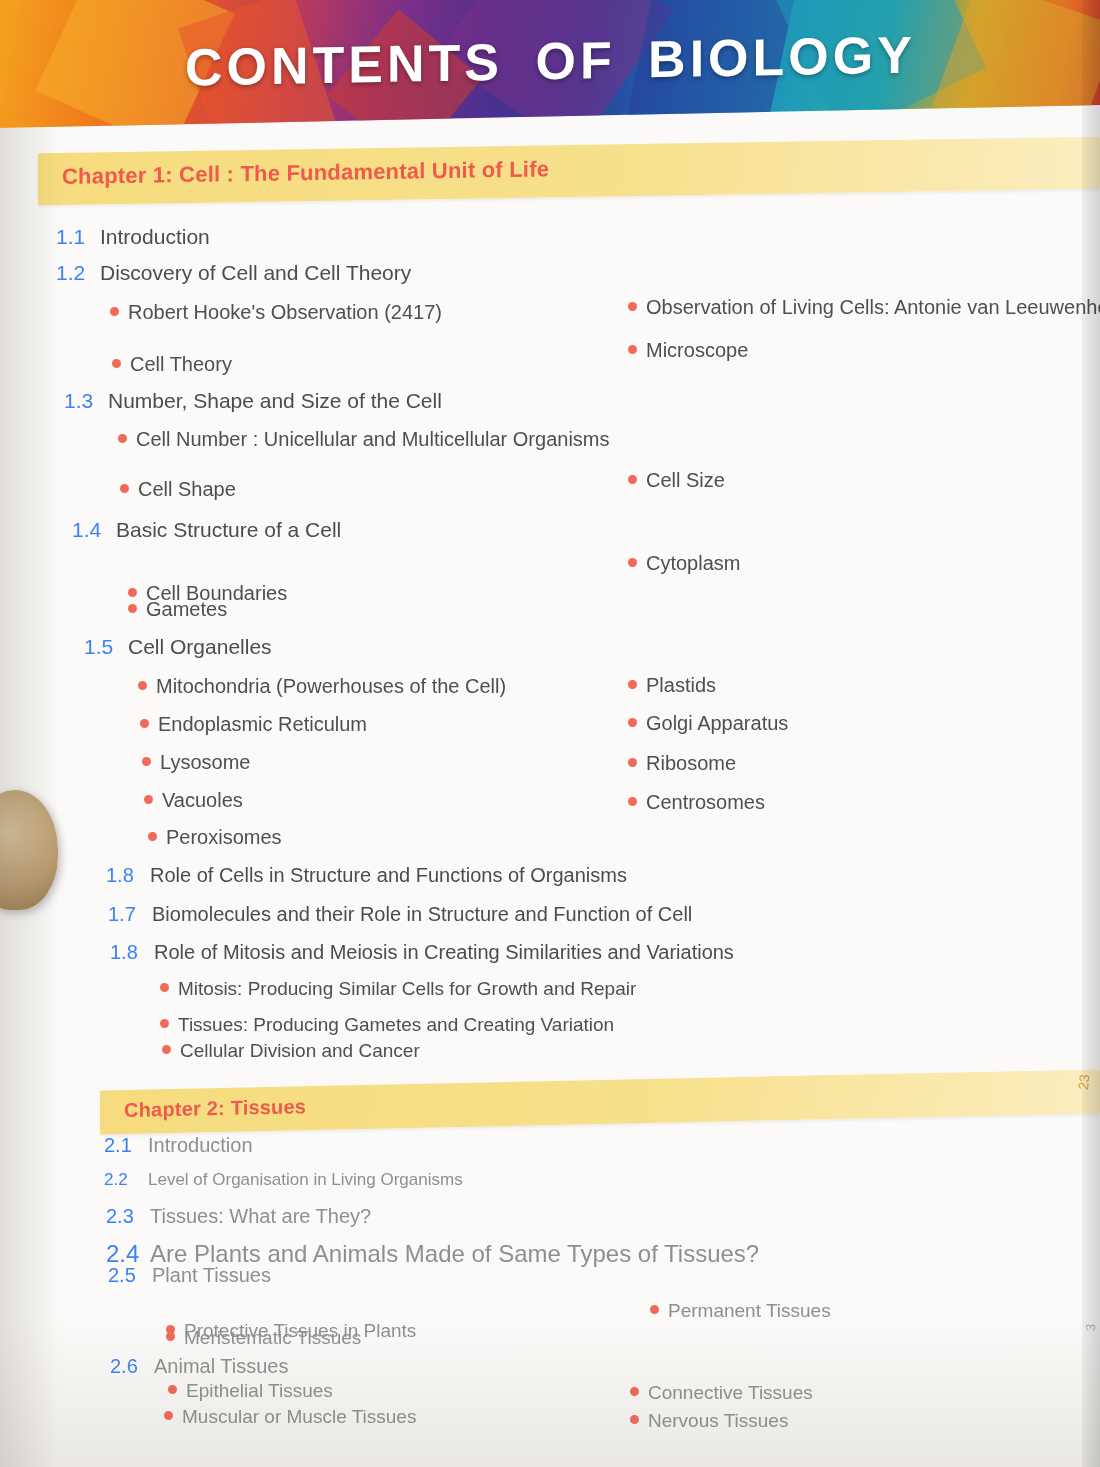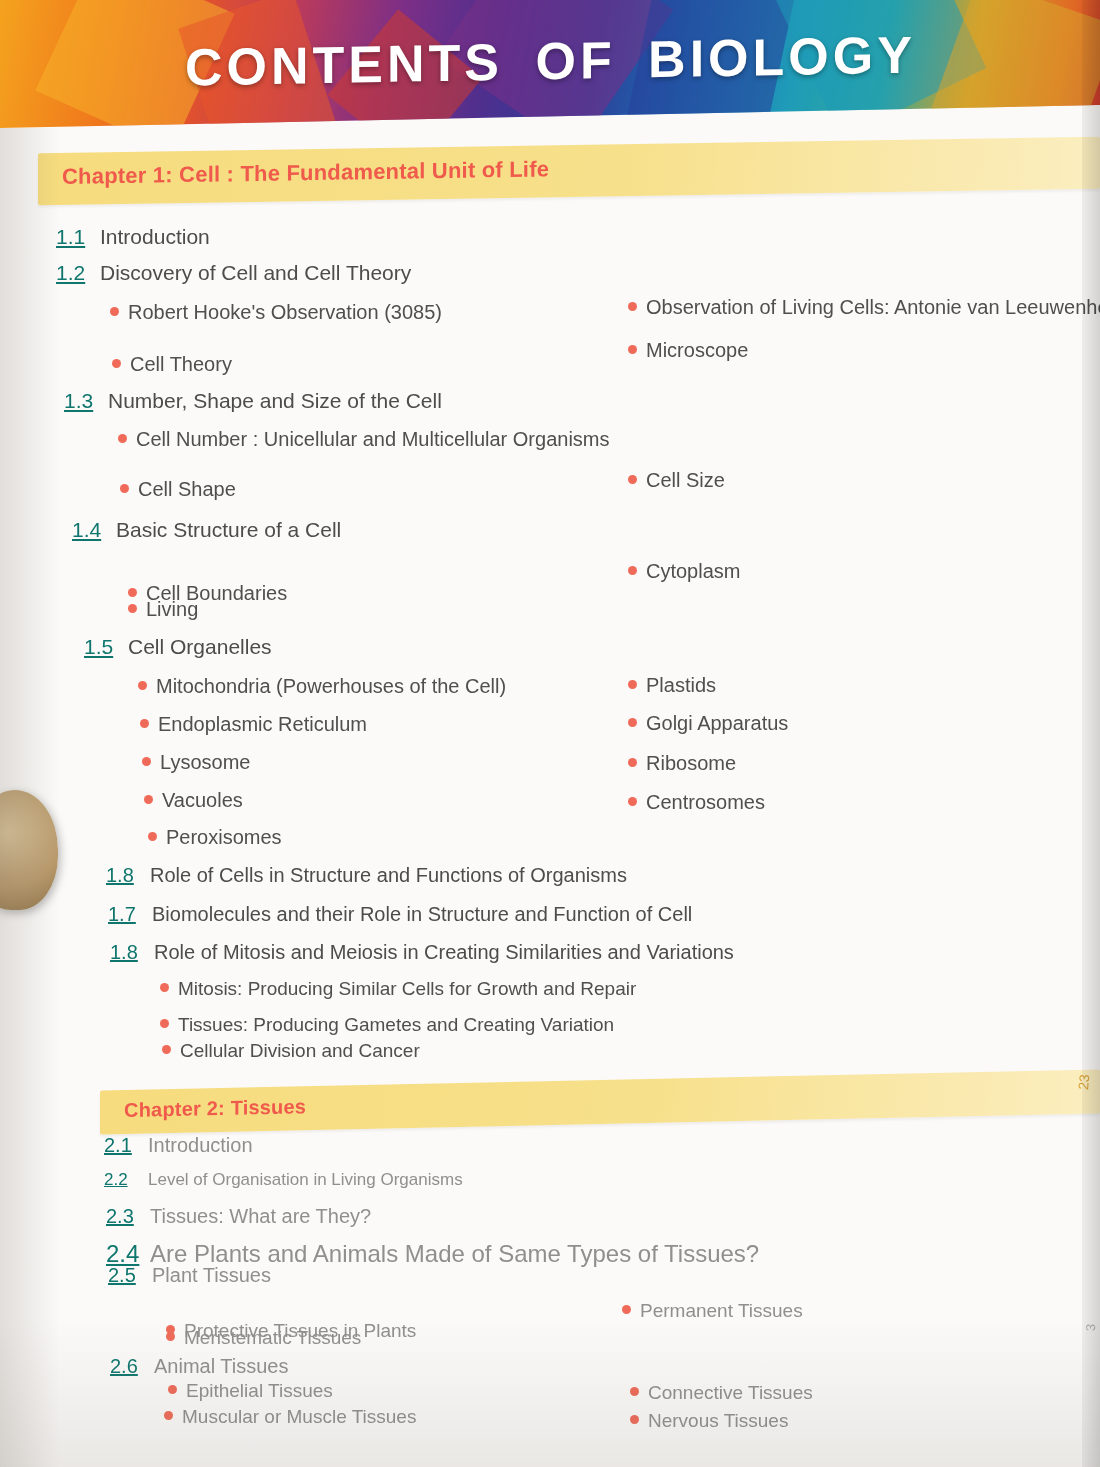--- a/index.html
+++ b/index.html
@@ -79,22 +79,21 @@
   
   .num-entry {
     position: absolute;
     white-space: nowrap;
     color: #4c4c4c;
     font-size: 21px;
   }
   .num-entry .num {
     display: inline-block;
     width: 44px;
-    color: #0f766e;
-    text-decoration: underline;
+    color: #3b82f6;
   }
   .bullet-entry {
     position: absolute;
     white-space: nowrap;
     color: #4f4f4f;
     font-size: 20px;
   }
   .bullet-entry .dot {
     display: inline-block;
     width: 9px;
@@ -179,21 +178,21 @@
   </div>
 
   <div class="num-entry" style="left:56px; top:225px;">
     <span class="num">1.1</span><span>Introduction</span>
   </div>
 
   <div class="num-entry" style="left:56px; top:261px;">
     <span class="num">1.2</span><span>Discovery of Cell and Cell Theory</span>
   </div>
   <div class="bullet-entry" style="left:110px; top:301px;">
-    <span class="dot"></span><span>Robert Hooke's Observation (3085)</span>
+    <span class="dot"></span><span>Robert Hooke's Observation (2417)</span>
   </div>
   <div class="bullet-entry" style="left:628px; top:296px;">
     <span class="dot"></span><span>Observation of Living Cells: Antonie van Leeuwenhoek</span>
   </div>
   <div class="bullet-entry" style="left:112px; top:353px;">
     <span class="dot"></span><span>Cell Theory</span>
   </div>
   <div class="bullet-entry" style="left:628px; top:339px;">
     <span class="dot"></span><span>Microscope</span>
   </div>
@@ -210,25 +209,25 @@
   <div class="bullet-entry" style="left:628px; top:469px;">
     <span class="dot"></span><span>Cell Size</span>
   </div>
 
   <div class="num-entry" style="left:72px; top:518px;">
     <span class="num">1.4</span><span>Basic Structure of a Cell</span>
   </div>
   <div class="bullet-entry" style="left:128px; top:558px;margin-top:24px;">
     <span class="dot"></span><span>Cell Boundaries</span>
   </div>
-  <div class="bullet-entry" style="left:628px; top:552px;margin-top:8px;">
+  <div class="bullet-entry" style="left:628px; top:552px;">
     <span class="dot"></span><span>Cytoplasm</span>
   </div>
   <div class="bullet-entry" style="left:128px; top:598px;">
-    <span class="dot"></span><span>Living</span>
+    <span class="dot"></span><span>Gametes</span>
   </div>
 
   <div class="num-entry" style="left:84px; top:620px;margin-top:15px;">
     <span class="num">1.5</span><span>Cell Organelles</span>
   </div>
   <div class="bullet-entry" style="left:138px; top:675px;">
     <span class="dot"></span><span>Mitochondria (Powerhouses of the Cell)</span>
   </div>
   <div class="bullet-entry" style="left:628px; top:674px;">
     <span class="dot"></span><span>Plastids</span>
@@ -289,21 +288,21 @@
   </div>
   <div class="num-entry faded" style="left:106px; top:1240px; font-size:24px;">
     <span class="num">2.4</span><span>Are Plants and Animals Made of Same Types of Tissues?</span>
   </div>
   <div class="num-entry faded" style="left:108px; top:1264px; font-size:20px;">
     <span class="num">2.5</span><span>Plant Tissues</span>
   </div>
   <div class="bullet-entry faded" style="left:166px; top:1292px; font-size:19px;margin-top:35px;">
     <span class="dot"></span><span>Meristematic Tissues</span>
   </div>
-  <div class="bullet-entry faded" style="left:622px; top:1300px; font-size:19px;">
+  <div class="bullet-entry faded" style="left:650px; top:1300px; font-size:19px;">
     <span class="dot"></span><span>Permanent Tissues</span>
   </div>
   <div class="bullet-entry faded" style="left:166px; top:1320px; font-size:19px;">
     <span class="dot"></span><span>Protective Tissues in Plants</span>
   </div>
   <div class="num-entry faded" style="left:110px; top:1355px; font-size:20px;">
     <span class="num">2.6</span><span>Animal Tissues</span>
   </div>
   <div class="bullet-entry faded" style="left:168px; top:1380px; font-size:19px;">
     <span class="dot"></span><span>Epithelial Tissues</span>

